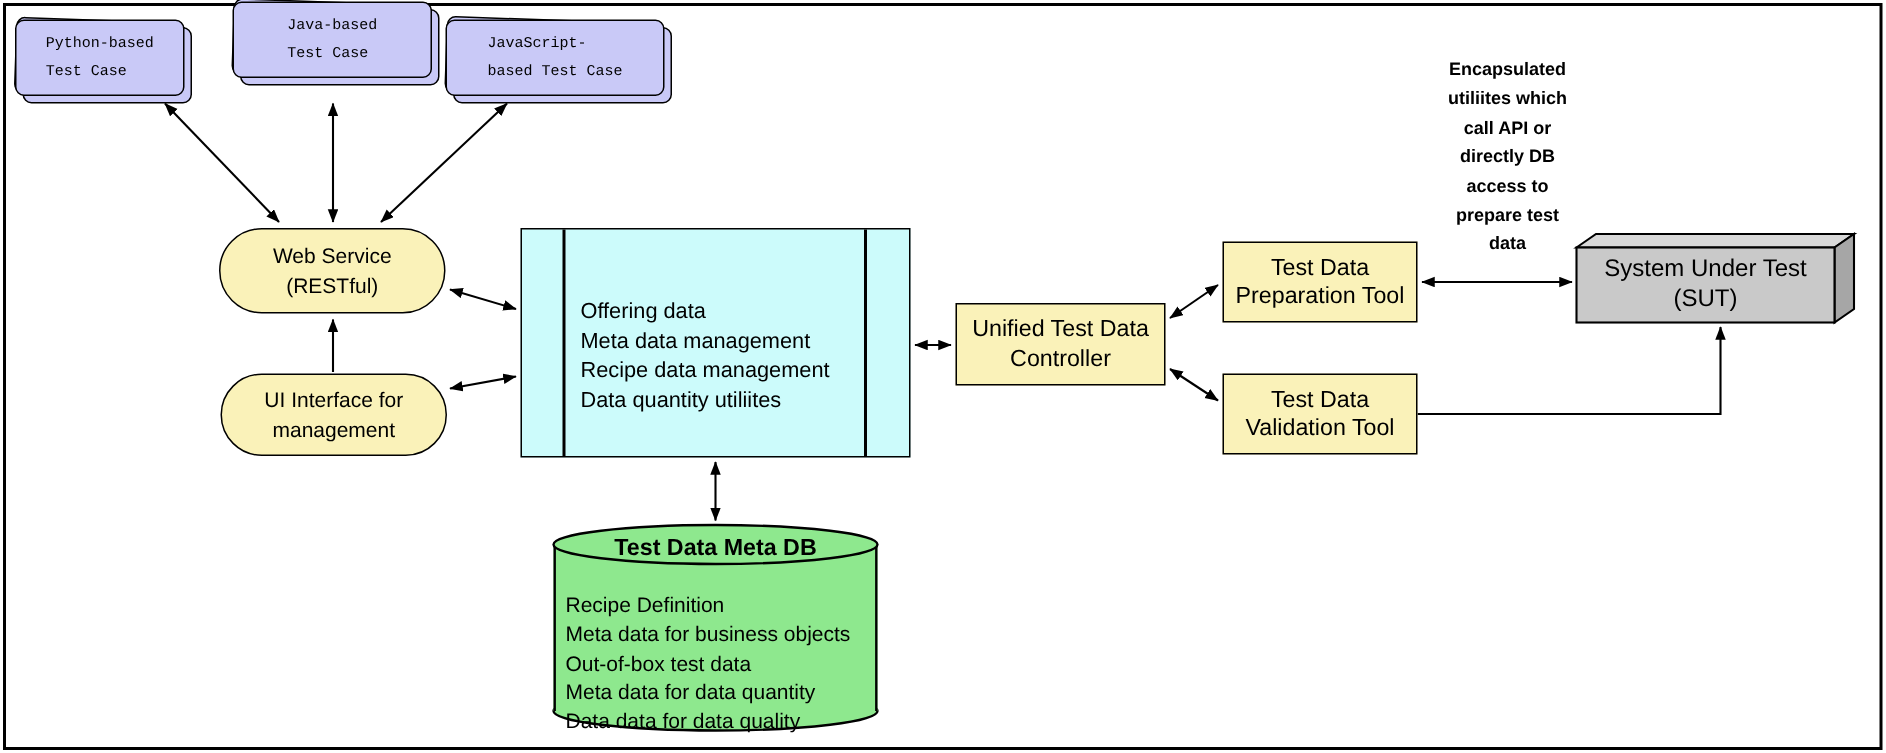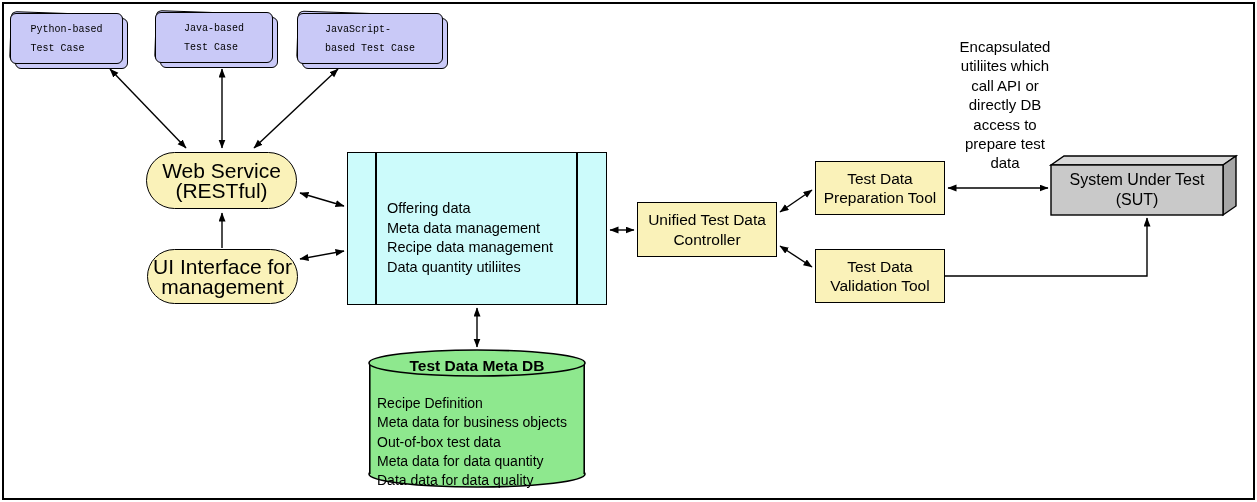--- a/index.html
+++ b/index.html
@@ -12,21 +12,21 @@
   
   .stack{position:absolute;}
   .card{position:absolute;left:0;top:0;right:0;bottom:0;background:#c9c9f7;border:1.6px solid #000;border-radius:6px;box-sizing:border-box;}
   .card.rot{transform:rotate(2deg);}
   .card.off{transform:translate(5px,5px);}
   .card.front{display:flex;align-items:center;justify-content:center;text-align:left;font-size:10px;line-height:19px;font-family:Liberation Mono, monospace;}
   
   .stadium{
     position:absolute;background:#faf2b9;border:1.6px solid #000;border-radius:30px;
     display:flex;align-items:center;justify-content:center;text-align:center;
-    font-size:21px;line-height:19.5px;box-sizing:border-box;
+    font-size:14px;line-height:19.5px;box-sizing:border-box;
   }
   
   .ybox{
     position:absolute;background:#faf2b9;border:1.6px solid #000;
     display:flex;align-items:center;justify-content:center;text-align:center;
     font-size:15.5px;line-height:19.5px;box-sizing:border-box;
   }
   
   #core{position:absolute;left:347px;top:152px;width:260px;height:153px;background:#ccfbfb;border:1.6px solid #000;box-sizing:border-box;}
   #core .vline{position:absolute;top:0;bottom:0;width:1.6px;background:#000;}
@@ -34,21 +34,21 @@
   #core .items{position:absolute;left:39px;top:46px;font-size:14.5px;line-height:19.5px;white-space:nowrap;}
   #core .items span{display:block;}
   
   #dbtext{position:absolute;left:369px;top:350px;width:216px;height:137px;}
   #dbtext .title{position:absolute;left:0;right:0;top:7px;text-align:center;font-weight:bold;font-size:15.5px;}
   #dbtext .items{position:absolute;left:8px;top:44px;font-size:14px;line-height:19.3px;white-space:nowrap;}
   #dbtext .items span{display:block;}
   
   #suttext{position:absolute;left:1051px;top:165px;width:172px;height:50px;display:flex;align-items:center;justify-content:center;text-align:center;font-size:16px;line-height:20px;}
   
-  #note{position:absolute;left:936px;top:37px;width:138px;text-align:center;font-size:15px;line-height:19.4px;white-space:pre;}
+  #note{position:absolute;left:936px;top:37px;width:138px;text-align:center;font-size:12px;line-height:19.4px;white-space:pre;font-weight:bold;}
   svg.overlay{position:absolute;left:0;top:0;pointer-events:none;}
 </style>
 </head>
 <body>
 
 <div id="canvas">
   <div id="frame"></div>
 
   <svg class="overlay" width="1257" height="502" viewBox="0 0 1257 502">
     <defs>
@@ -86,21 +86,21 @@
       <polyline points="945,276 1147,276 1147,218" marker-end="url(#ah)"></polyline>
     </g>
   </svg>
 
   <div class="stack" style="left:10px;top:13px;width:113px;height:51px;">
     <div class="card rot"></div>
     <div class="card off"></div>
     <div class="card front label">Python-based
 Test Case</div>
   </div>
-  <div class="stack" style="left:155px;top:12px;width:118px;height:51px;border-radius:14px;">
+  <div class="stack" style="left:155px;top:1px;width:133px;height:51px;border-radius:14px;">
     <div class="card rot"></div>
     <div class="card off"></div>
     <div class="card front label">Java-based
 Test Case</div>
   </div>
   <div class="stack" style="left:297px;top:13px;width:146px;height:51px;">
     <div class="card rot"></div>
     <div class="card off"></div>
     <div class="card front label">JavaScript-
 based Test Case</div>

